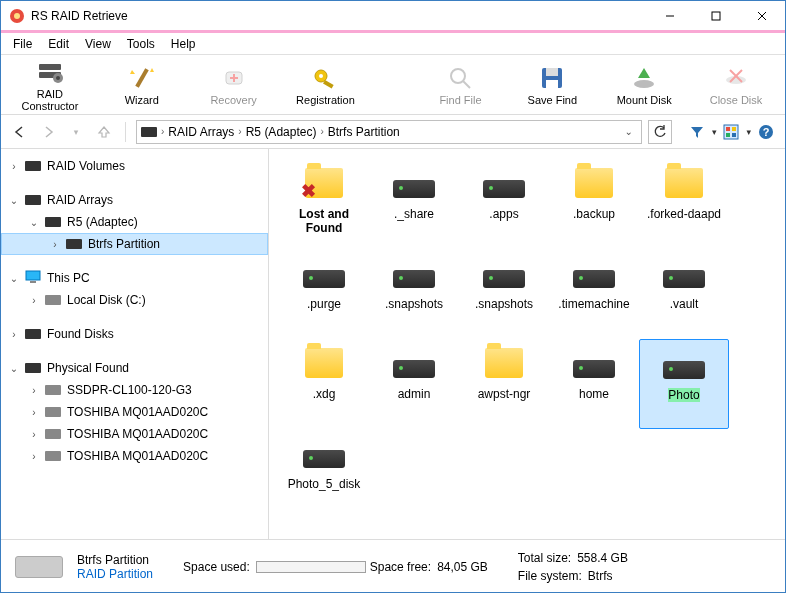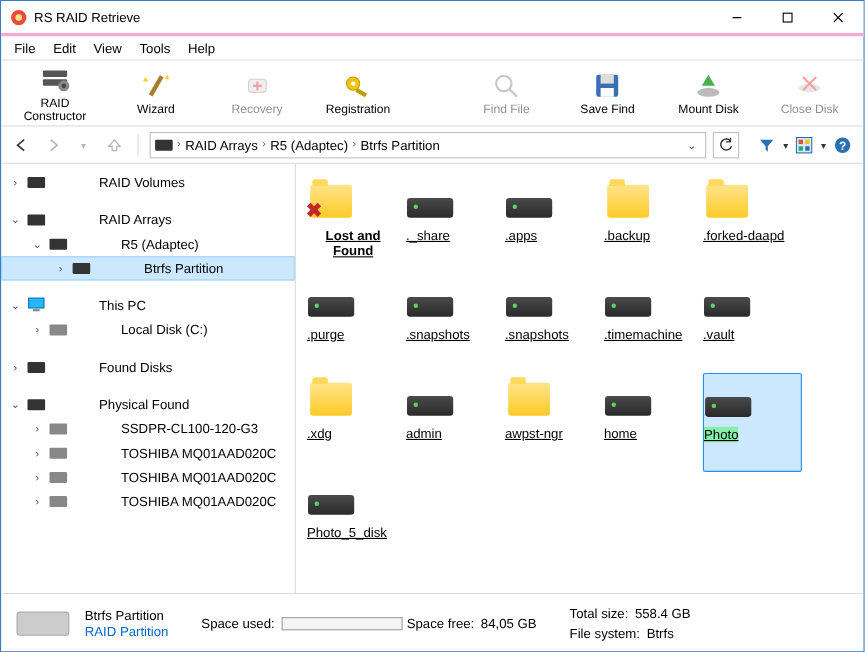--- a/index.html
+++ b/index.html
@@ -34,24 +34,24 @@
 .dropchev { font-size: 9px; color: #333; }
 
 .main { display: flex; height: 390px; }
 .tree { width: 268px; border-right: 1px solid #dcdcdc; padding: 6px 0; font-size: 12px; overflow: hidden; }
 .treerow { height: 22px; display: flex; align-items: center; padding-left: 6px; gap: 4px; white-space: nowrap; }
 .treerow.selected { background: #cce8ff; border: 1px solid #99d1ff; }
 .treerow .exp { width: 14px; display:inline-flex; justify-content:center; color:#555; font-size:10px; }
 .treegap { height: 12px; }
 .driveicon { width: 16px; height: 10px; background: #333; border-radius: 1px; display:inline-block; }
 .driveicon.light { background: #888; }
-.treerow .lbl { padding-left: 2px; margin-left: 43px; }
+.treerow .lbl { padding-left: 2px; }
 
 .content { flex: 1; padding: 10px 0 0 10px; display: flex; flex-wrap: wrap; align-content: flex-start; gap: 0; }
-.item { width: 90px; height: 90px; display: flex; flex-direction: column; align-items: flex-start; font-size: 12px; text-align: center; padding-top: 4px; text-decoration: underline; }
+.item { width: 90px; height: 90px; display: flex; flex-direction: column; align-items: center; font-size: 12px; text-align: center; padding-top: 4px; }
 .item.selected { border: 1px solid #1e90ff; background: #cce8ff; border-radius: 2px; }
 .item .iicon { width: 44px; height: 40px; display:flex; align-items:center; justify-content:center; }
 .item .ilabel { margin-top: 4px; line-height: 14px; max-width: 84px; word-wrap: break-word; }
 .item .ilabel.bold { font-weight: 700; }
 .item .ilabel.sellabel { background:#86efac; }
 
 .folder { width: 38px; height: 30px; background: linear-gradient(#ffe48a, #ffca28); border-radius: 2px 2px 3px 3px; position: relative; }
 .folder::before { content:''; position:absolute; top:-5px; left:2px; width:14px; height:6px; background:#ffd95a; border-radius:2px 2px 0 0; }
 .folder.x::after { content:'✖'; position:absolute; left:-4px; bottom:-4px; color:#c62828; font-weight:700; font-size:18px; }
 

